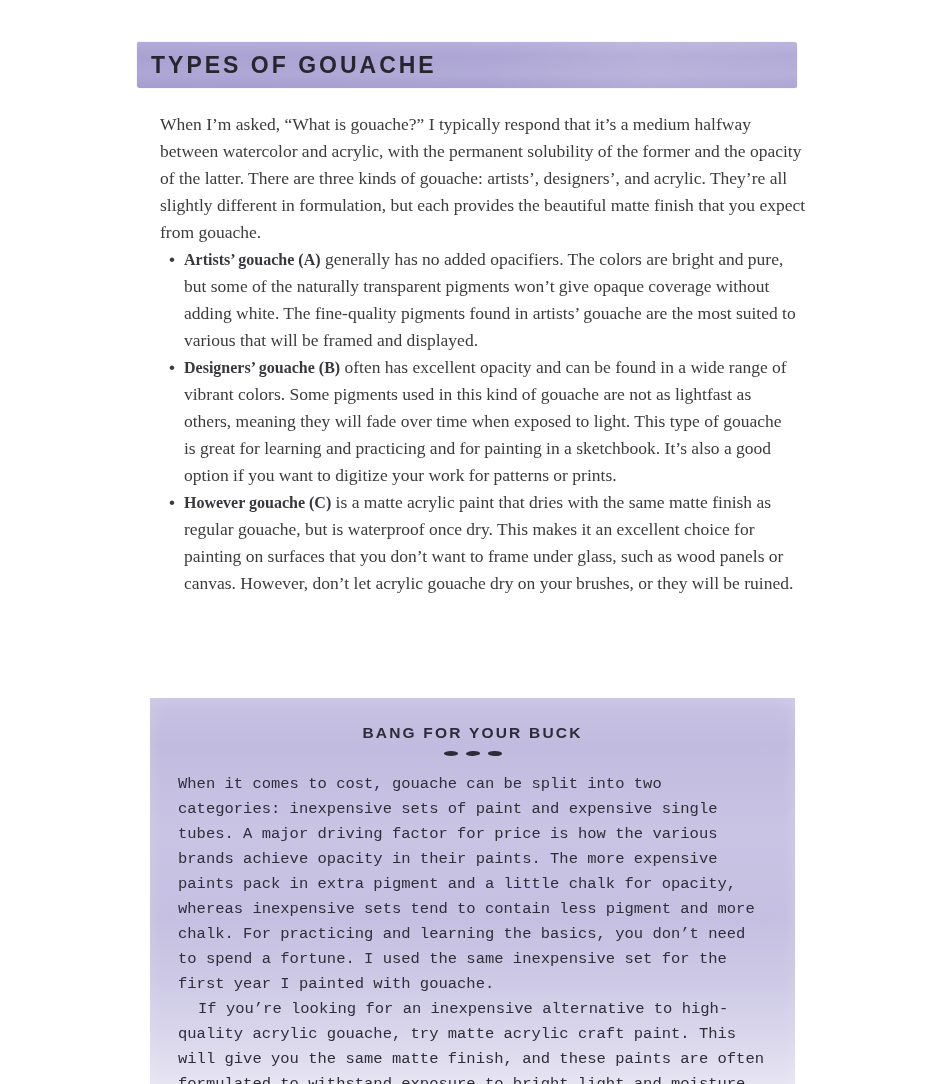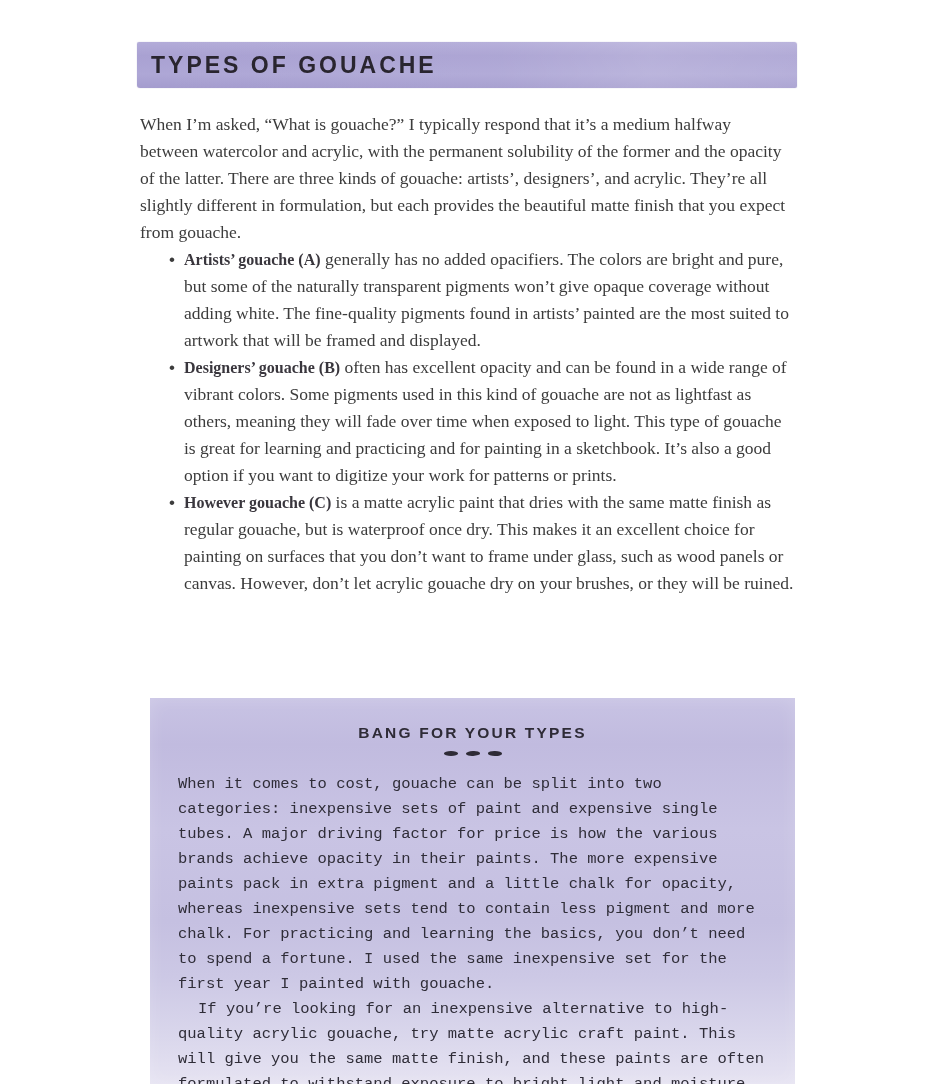--- a/index.html
+++ b/index.html
@@ -36,21 +36,21 @@
     font-size: 23px;
     letter-spacing: 3px;
     color: #29252f;
     padding: 10px 0 0 14px;
     transform: scaleY(1.02);
   }
 
   
   .intro {
     position: absolute;
-    left: 140px;
+    left: 160px;
     top: 111px;
     width: 648px;
     font-size: 17.5px;
     line-height: 27px;
     color: #3c3c3c;
   }
   .bullets {
     position: absolute;
     left: 148px;
     top: 246px;
@@ -136,27 +136,27 @@
 
 <div class="page">
 
   <div class="banner">
     <h1>TYPES OF GOUACHE</h1>
   </div>
 
   <p class="intro">When I’m asked, “What is gouache?” I typically respond that it’s a medium halfway between watercolor and acrylic, with the permanent solubility of the former and the opacity of the latter. There are three kinds of gouache: artists’, designers’, and acrylic. They’re all slightly different in formulation, but each provides the beautiful matte finish that you expect from gouache.</p>
 
   <ul class="bullets">
-    <li><span class="lead">Artists’ gouache (A)</span><span> generally has no added opacifiers. The colors are bright and pure, but some of the naturally transparent pigments won’t give opaque coverage without adding white. The fine-quality pigments found in artists’ painted are the most suited to artwork that will be framed and displayed.</span></li>
+    <li><span class="lead">Artists’ gouache (A)</span><span> generally has no added opacifiers. The colors are bright and pure, but some of the naturally transparent pigments won’t give opaque coverage without adding white. The fine-quality pigments found in artists’ gouache are the most suited to various that will be framed and displayed.</span></li>
     <li><span class="lead">Designers’ gouache (B)</span><span> often has excellent opacity and can be found in a wide range of vibrant colors. Some pigments used in this kind of gouache are not as lightfast as others, meaning they will fade over time when exposed to light. This type of gouache is great for learning and practicing and for painting in a sketchbook. It’s also a good option if you want to digitize your work for patterns or prints.</span></li>
     <li><span class="lead">However gouache (C)</span><span> is a matte acrylic paint that dries with the same matte finish as regular gouache, but is waterproof once dry. This makes it an excellent choice for painting on surfaces that you don’t want to frame under glass, such as wood panels or canvas. However, don’t let acrylic gouache dry on your brushes, or they will be ruined.</span></li>
   </ul>
 
   <aside class="callout">
-    <h2>BANG FOR YOUR TYPES</h2>
+    <h2>BANG FOR YOUR BUCK</h2>
     <div class="dashes">
       <span class="dash"></span>
       <span class="dash"></span>
       <span class="dash"></span>
     </div>
     <div class="callout-body">
       <p>When it comes to cost, gouache can be split into two categories: inexpensive sets of paint and expensive single tubes. A major driving factor for price is how the various brands achieve opacity in their paints. The more expensive paints pack in extra pigment and a little chalk for opacity, whereas inexpensive sets tend to contain less pigment and more chalk. For practicing and learning the basics, you don’t need to spend a fortune. I used the same inexpensive set for the first year I painted with gouache.</p>
       <p>If you’re looking for an inexpensive alternative to high-quality acrylic gouache, try matte acrylic craft paint. This will give you the same matte finish, and these paints are often formulated to withstand exposure to bright light and moisture.</p>
     </div>
   </aside>

